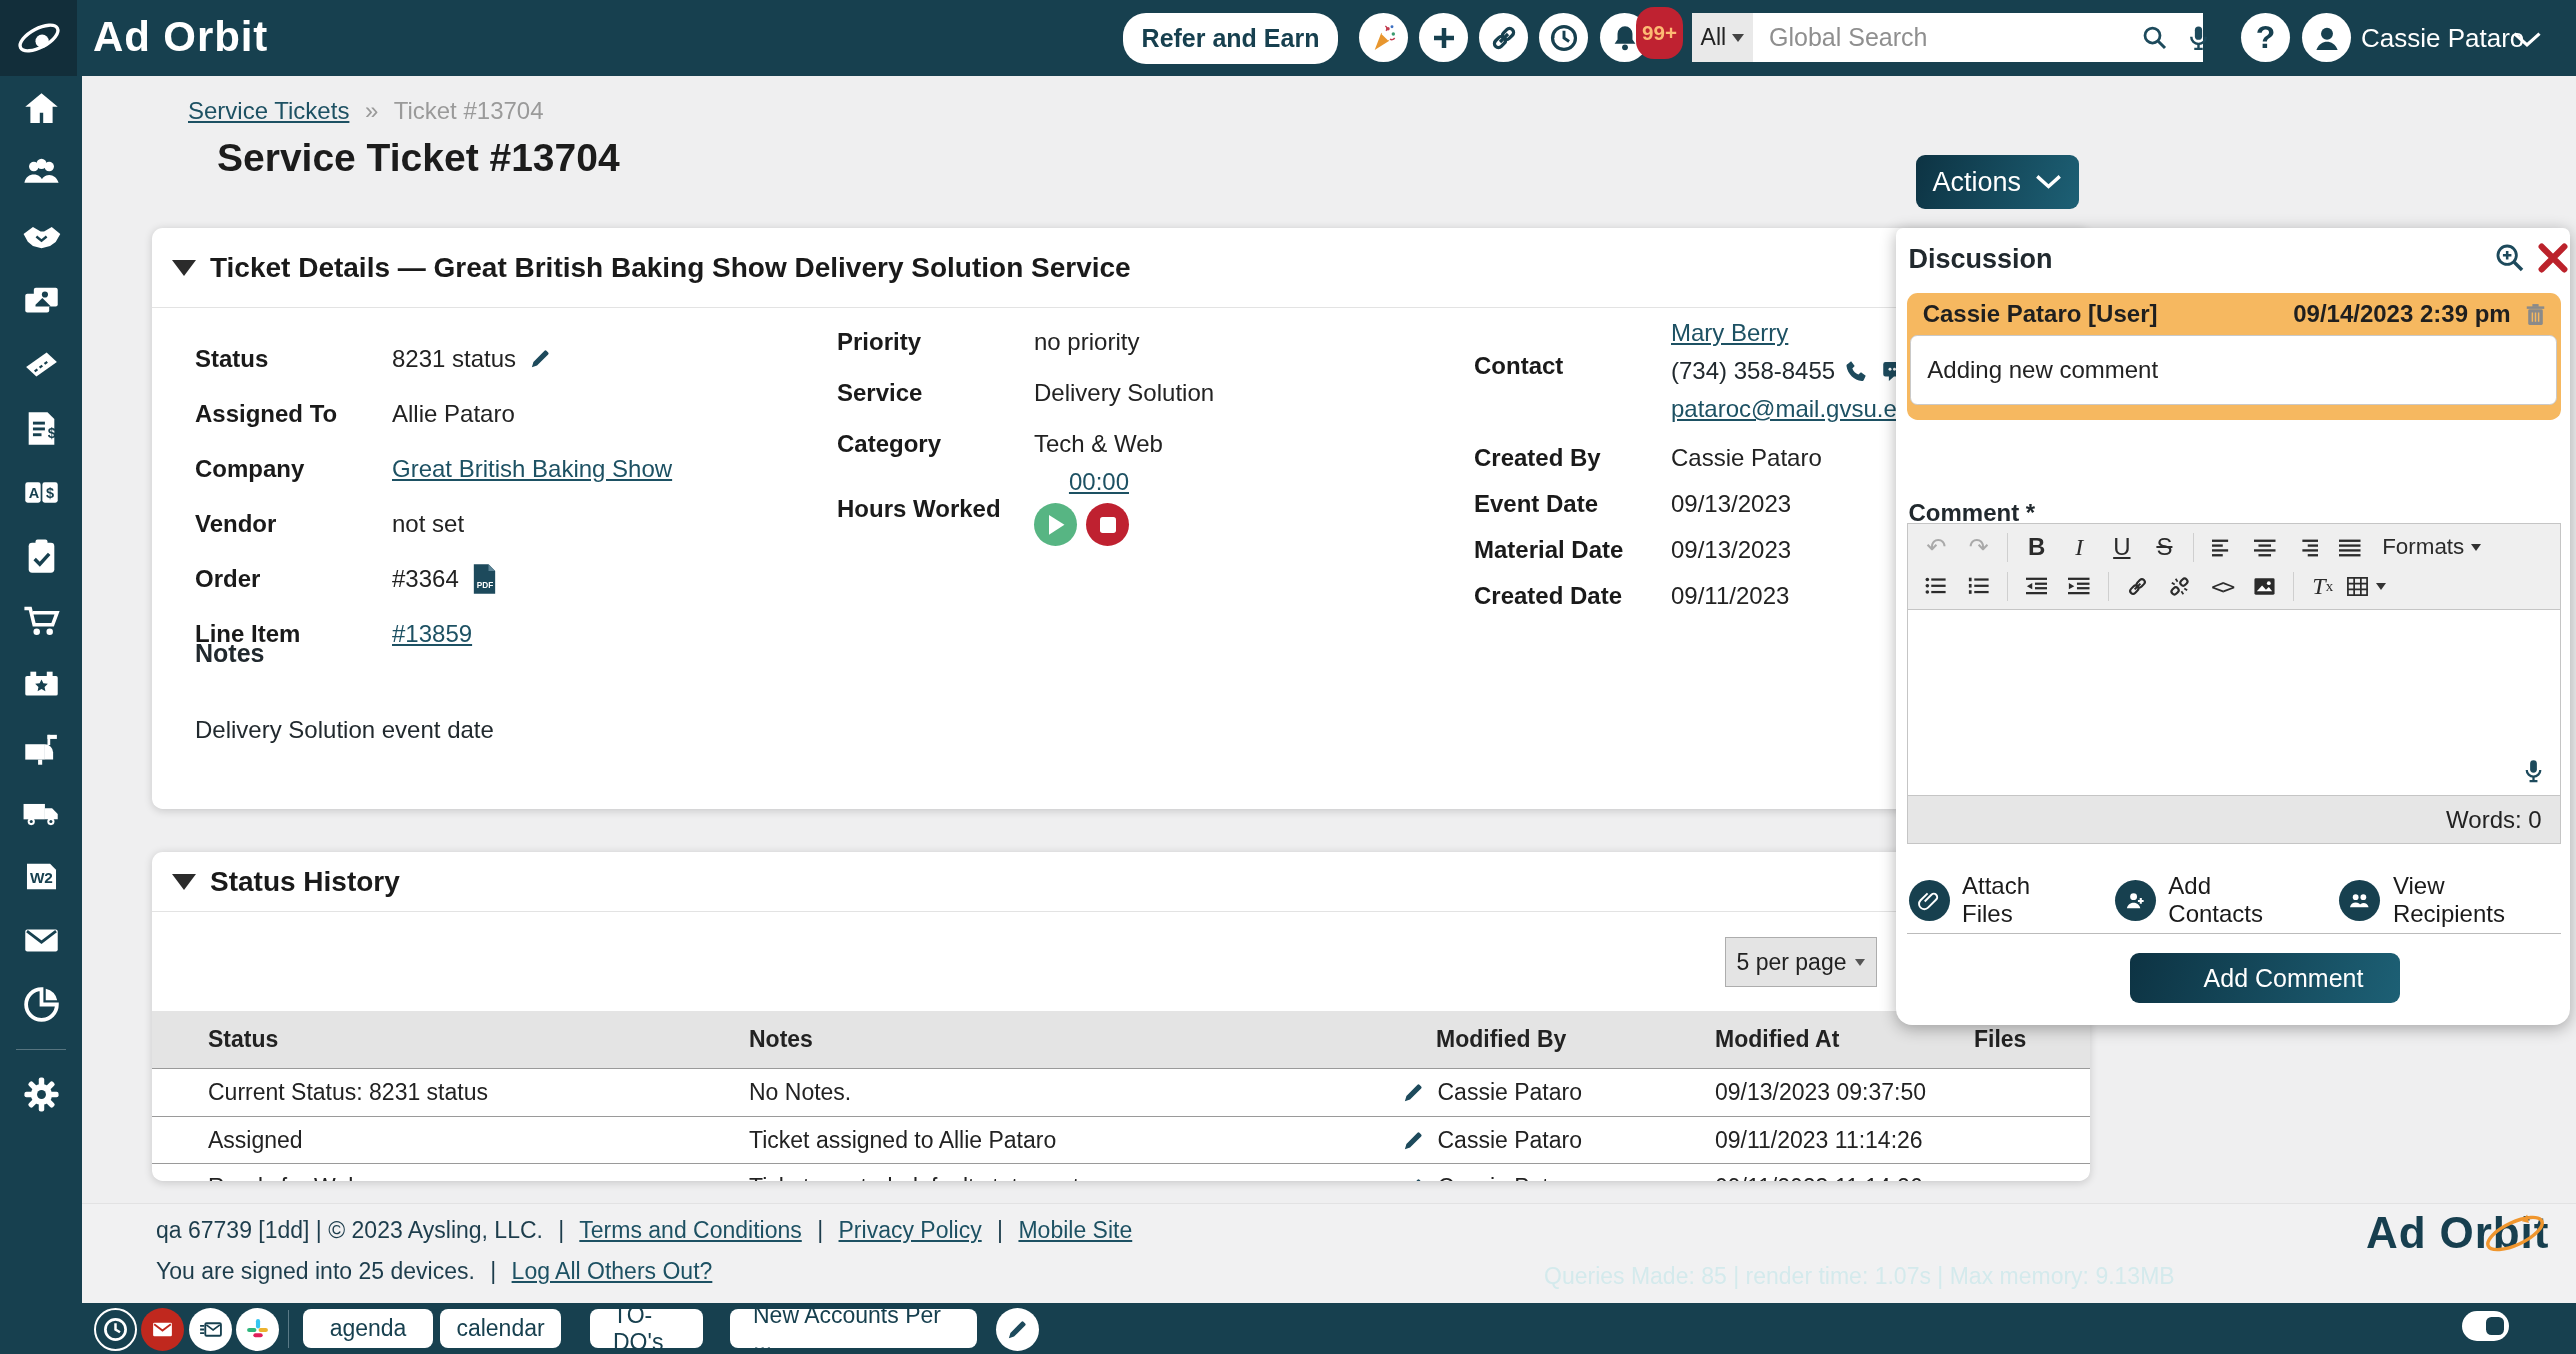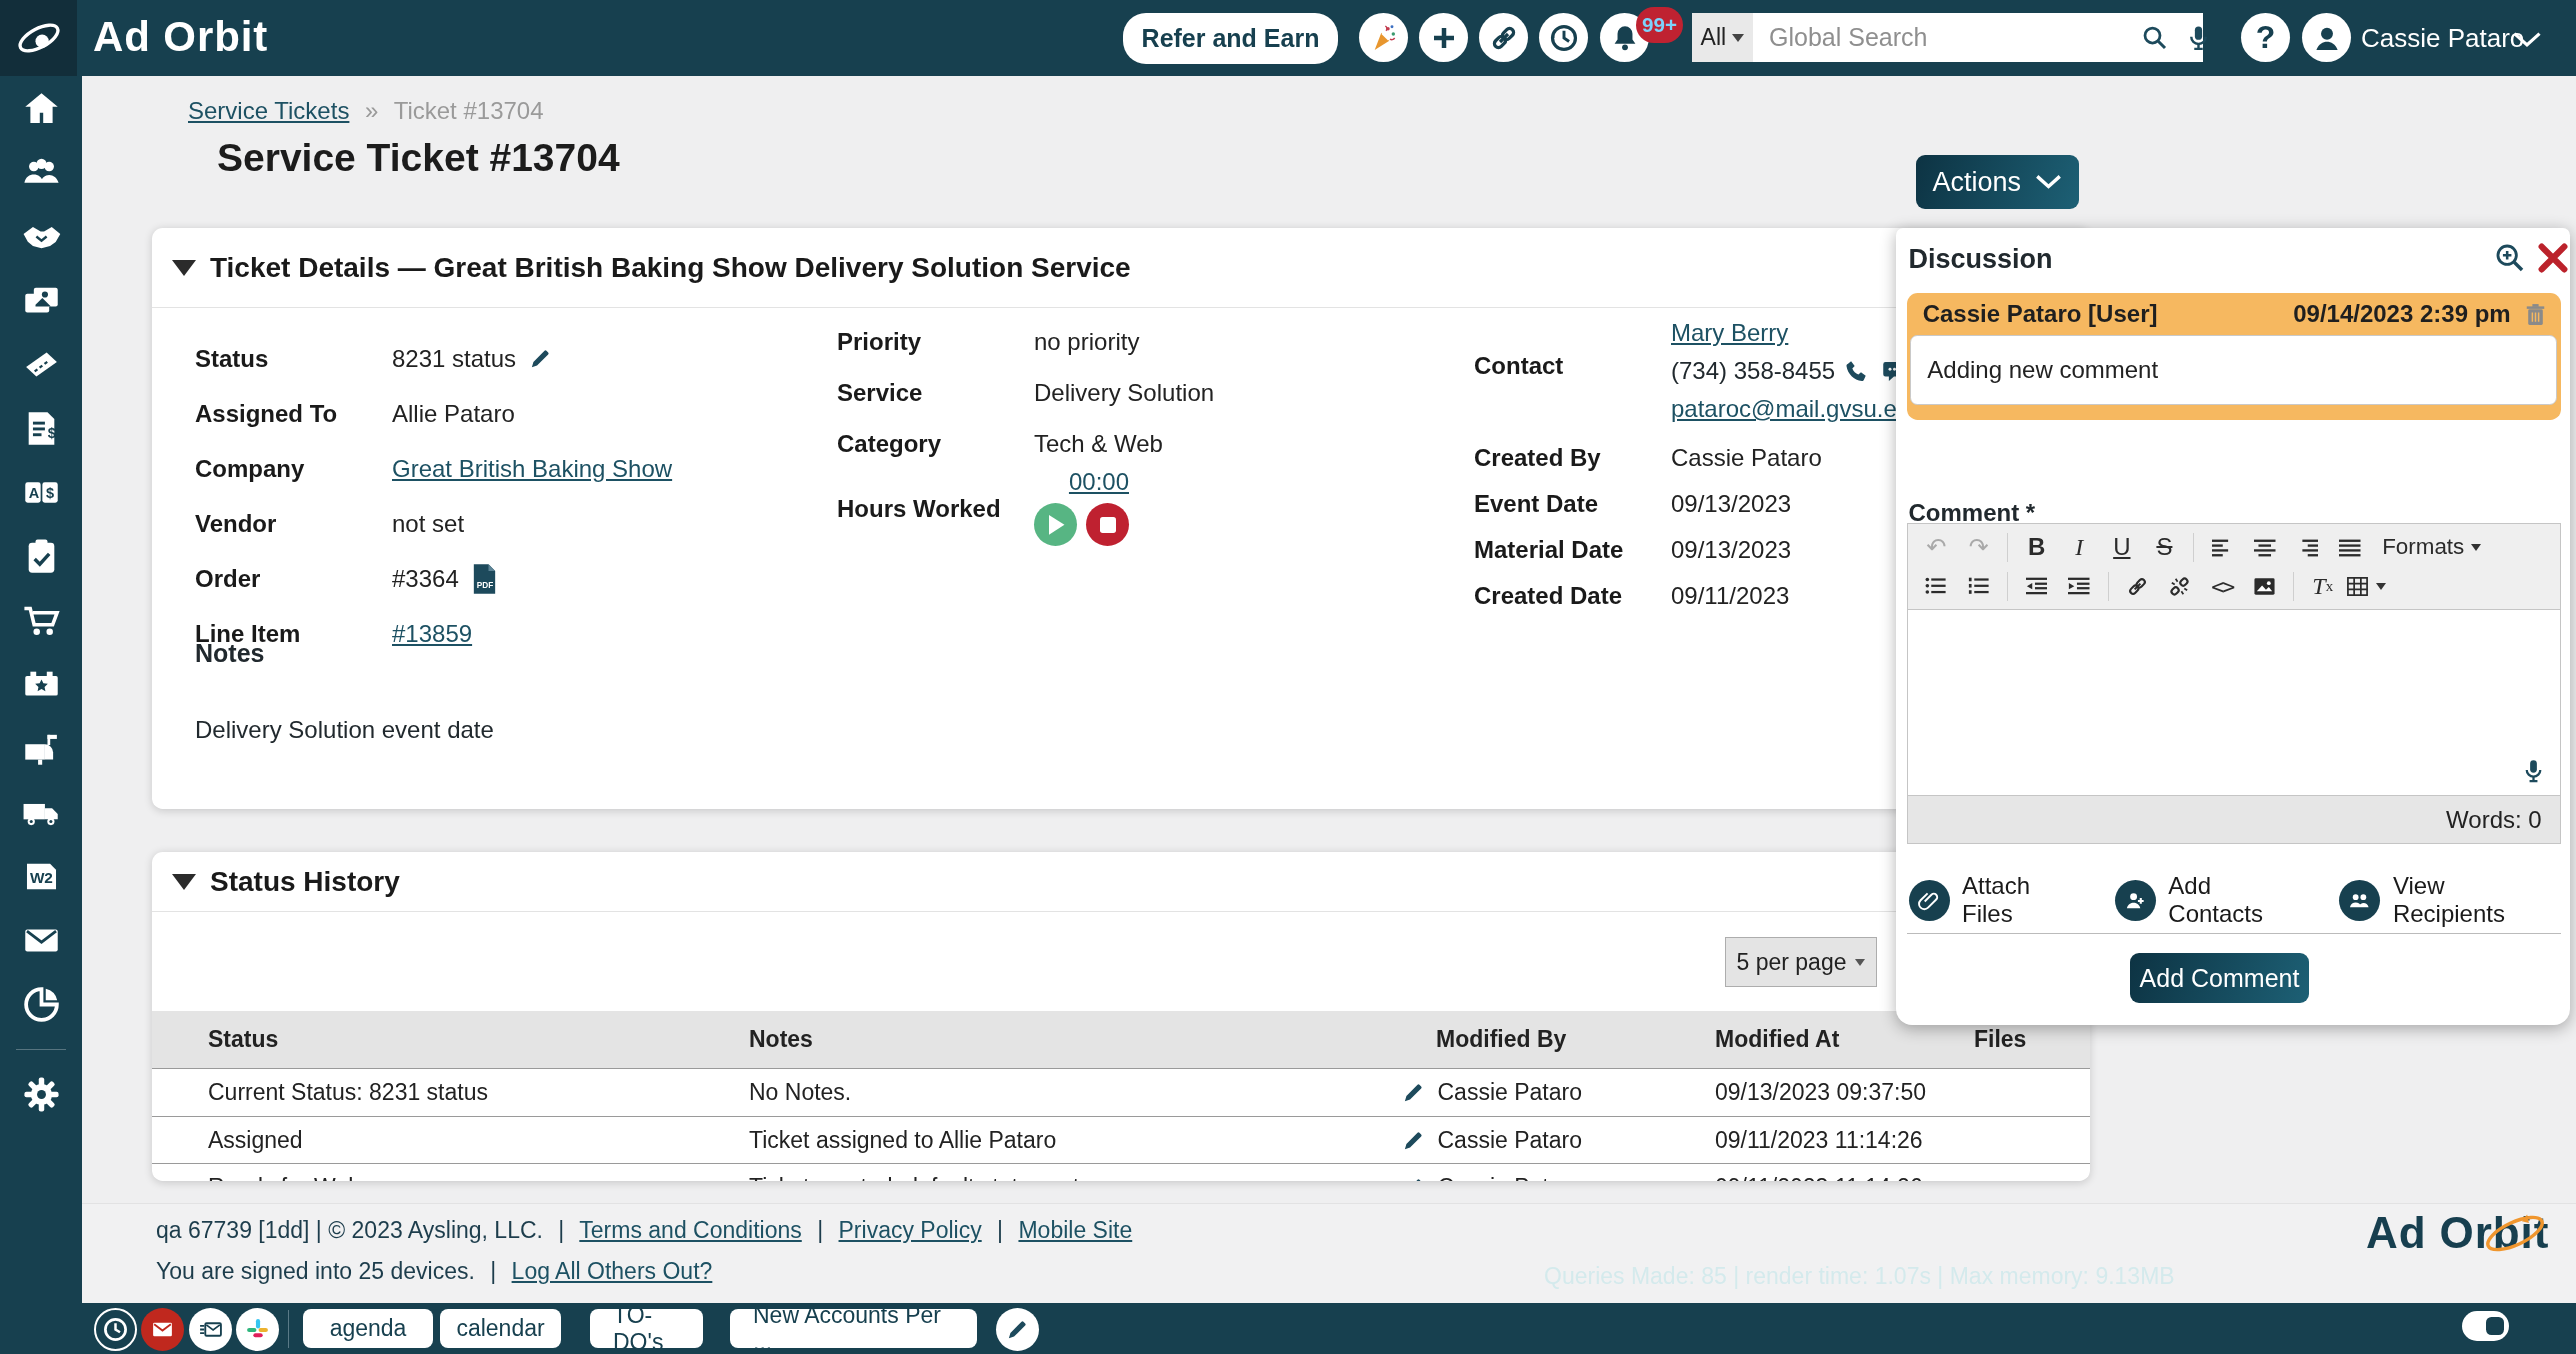--- a/index.html
+++ b/index.html
@@ -10,22 +10,22 @@
   .tealfill{fill:#1d4a5c;}
 
   
   #topbar{position:absolute;left:0;top:0;width:2576px;height:76px;background:#17404f;z-index:30;}
   #logo-square{position:absolute;left:0;top:0;width:77px;height:76px;background:#122e3a;display:flex;align-items:center;justify-content:center;}
   #brand-text{position:absolute;left:93px;top:12.5px;font-size:42px;font-weight:700;color:#fff;letter-spacing:0.9px;}
   .pill-btn{position:absolute;background:#fff;border-radius:23px;display:flex;align-items:center;justify-content:center;
             color:#17404f;font-weight:700;cursor:pointer;}
   .tb-circle{position:absolute;top:13.4px;width:49px;height:49px;border-radius:50%;background:#fff;
              display:flex;align-items:center;justify-content:center;cursor:pointer;}
-  #notif-badge{position:absolute;left:1636px;top:7.2px;min-width:47px;height:36px;border-radius:18px;background:#bf2231;
-               color:#7dd3fc;font-size:20.6px;font-weight:700;display:flex;align-items:center;justify-content:center;z-index:2;}
+  #notif-badge{position:absolute;left:1636px;top:7.2px;min-width:47px;height:52px;border-radius:18px;background:#bf2231;
+               color:#fdba74;font-size:20.6px;font-weight:700;display:flex;align-items:center;justify-content:center;z-index:2;}
   #search-scope{position:absolute;left:1692px;top:13.4px;width:61px;height:49px;background:#e9e9e9;
                 display:flex;align-items:center;justify-content:center;gap:6.3px;font-size:23px;color:#222;cursor:pointer;}
   #search-scope .arr{width:0;height:0;border-left:6.3px solid transparent;border-right:6.3px solid transparent;border-top:8px solid #444;}
   #global-search{position:absolute;left:1753px;top:13.4px;width:450px;height:49px;background:#fff;border:none;outline:none;
                  font-size:25px;color:#333;padding:0 85px 0 16px;box-sizing:border-box;font-family:inherit;}
   #global-search::placeholder{color:#8f8f8f;}
   #search-icons{position:absolute;left:2140px;top:23px;display:flex;gap:14.3px;}
   #user-name{position:absolute;left:2361px;top:23px;font-size:26px;color:#fff;cursor:pointer;}
   #user-chevron{position:absolute;left:2512px;top:29.5px;cursor:pointer;}
 
@@ -110,23 +110,23 @@
   .g-tx sub{font-style:normal;font-size:15px;}
   .mini-arr{width:0;height:0;border-left:5.4px solid transparent;border-right:5.4px solid transparent;border-top:7.2px solid #333;margin-left:7.2px;}
   #ed-body{background:#fff;border:0.9px solid #c5c5c5;border-top:none;height:186px;position:relative;cursor:text;box-sizing:border-box;}
   #ed-mic{position:absolute;right:12.5px;bottom:9px;cursor:pointer;}
   #ed-status{background:#e6e6e6;border:0.9px solid #c5c5c5;border-top:none;height:48px;display:flex;align-items:center;
              justify-content:flex-end;padding-right:18px;font-size:24px;color:#222;box-sizing:border-box;}
   .disc-act-row{position:absolute;left:12.5px;top:644px;width:649px;display:flex;align-items:center;gap:32px;}
   .disc-act{display:flex;align-items:center;gap:12.5px;font-size:24px;color:#1a1a1a;cursor:pointer;}
   .act-circle{width:41px;height:41px;border-radius:50%;background:#17404f;display:flex;align-items:center;justify-content:center;flex:none;}
   #disc-divider{position:absolute;left:10.7px;top:705px;width:654px;border-top:0.9px solid #bbb;}
-  #add-comment-btn{position:absolute;left:234px;top:725px;width:179px;height:50px;border-radius:9px;
+  #add-comment-btn{position:absolute;left:234px;top:725px;width:233px;height:50px;border-radius:9px;
                    background:linear-gradient(110deg,#0d3343,#1d6075);color:#fff;font-size:25px;
-                   display:flex;align-items:center;justify-content:center;cursor:pointer;}
+                   display:flex;align-items:center;justify-content:center;cursor:pointer;padding-left:37px;}
 
   
   #footer{position:absolute;left:82px;top:1203px;width:2494px;height:100px;background:#f1f1f2;border-top:0.9px solid #e2e2e3;font-size:23px;color:#1d3d4c;}
   #footer-line1{position:absolute;left:74px;top:12.5px;}
   #footer-line2{position:absolute;left:74px;top:54px;}
   #footer .sep{margin:0 9px;}
   #debug-text{position:absolute;left:1462px;top:59px;font-size:23px;color:#cfe9ec;opacity:.85;}
   #footer-logo{position:absolute;left:2284px;top:3.6px;width:215px;height:64px;}
   #footer-logo .txt{font-size:44px;font-weight:700;color:#173f4f;letter-spacing:0.9px;}
   #footer-logo svg{position:absolute;left:114px;top:-3.6px;}

